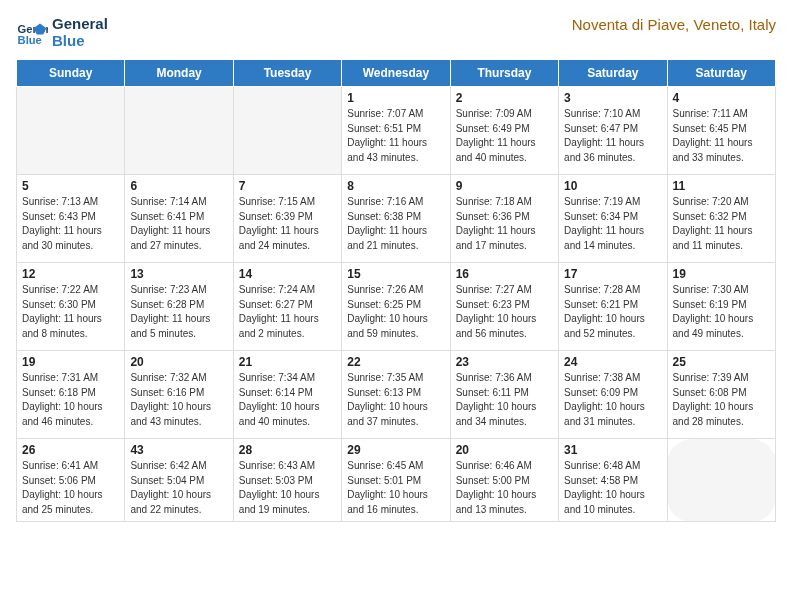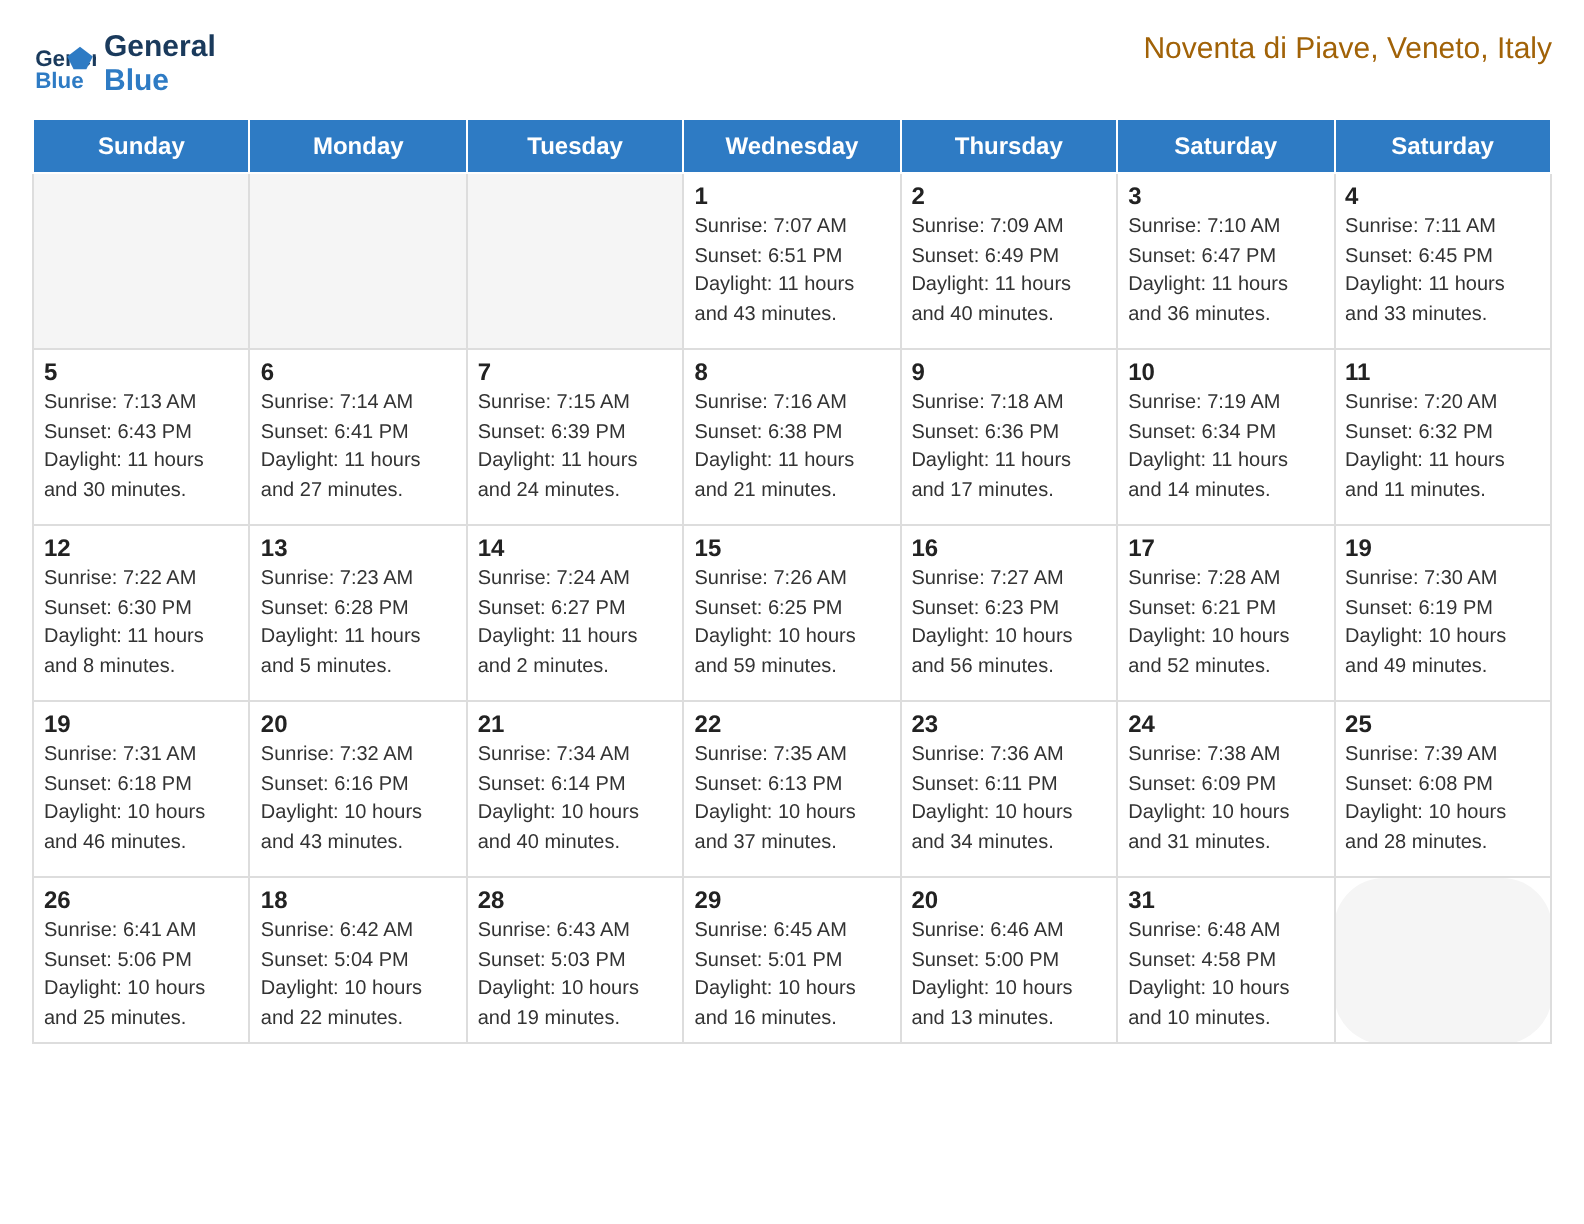--- a/index.html
+++ b/index.html
@@ -222,21 +222,21 @@
           <div class="day-number">25</div>
           <div class="day-info">Sunrise: 7:39 AM<br>Sunset: 6:08 PM<br>Daylight: 10 hours and 28 minutes.</div>
         </td>
       </tr>
       <tr>
         <td>
           <div class="day-number">26</div>
           <div class="day-info">Sunrise: 6:41 AM<br>Sunset: 5:06 PM<br>Daylight: 10 hours and 25 minutes.</div>
         </td>
         <td>
-          <div class="day-number">18</div>
+          <div class="day-number">43</div>
           <div class="day-info">Sunrise: 6:42 AM<br>Sunset: 5:04 PM<br>Daylight: 10 hours and 22 minutes.</div>
         </td>
         <td>
           <div class="day-number">28</div>
           <div class="day-info">Sunrise: 6:43 AM<br>Sunset: 5:03 PM<br>Daylight: 10 hours and 19 minutes.</div>
         </td>
         <td>
           <div class="day-number">29</div>
           <div class="day-info">Sunrise: 6:45 AM<br>Sunset: 5:01 PM<br>Daylight: 10 hours and 16 minutes.</div>
         </td>

